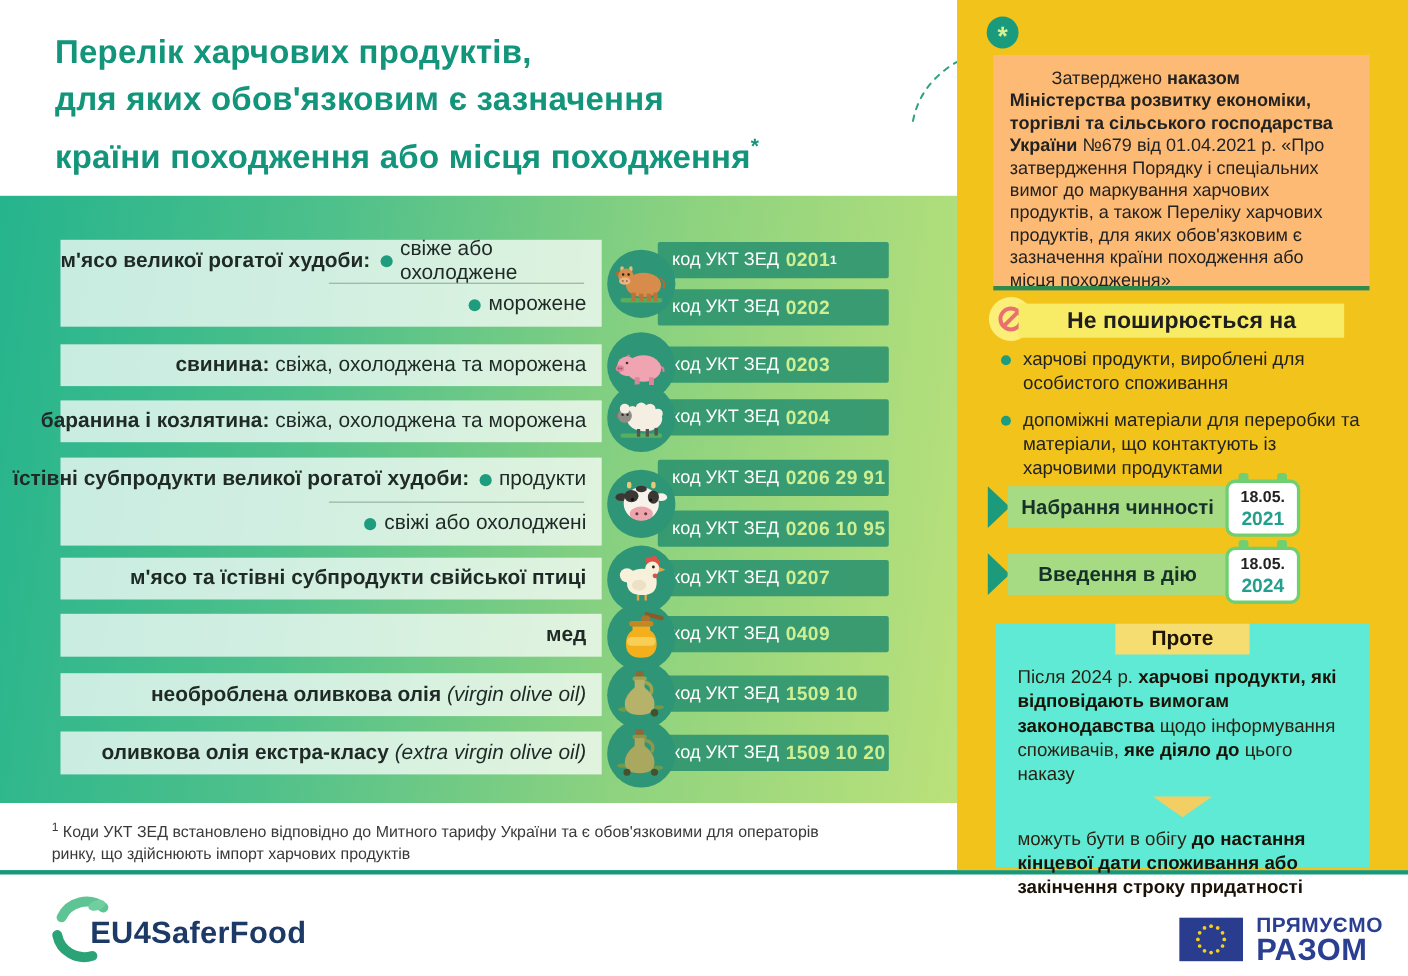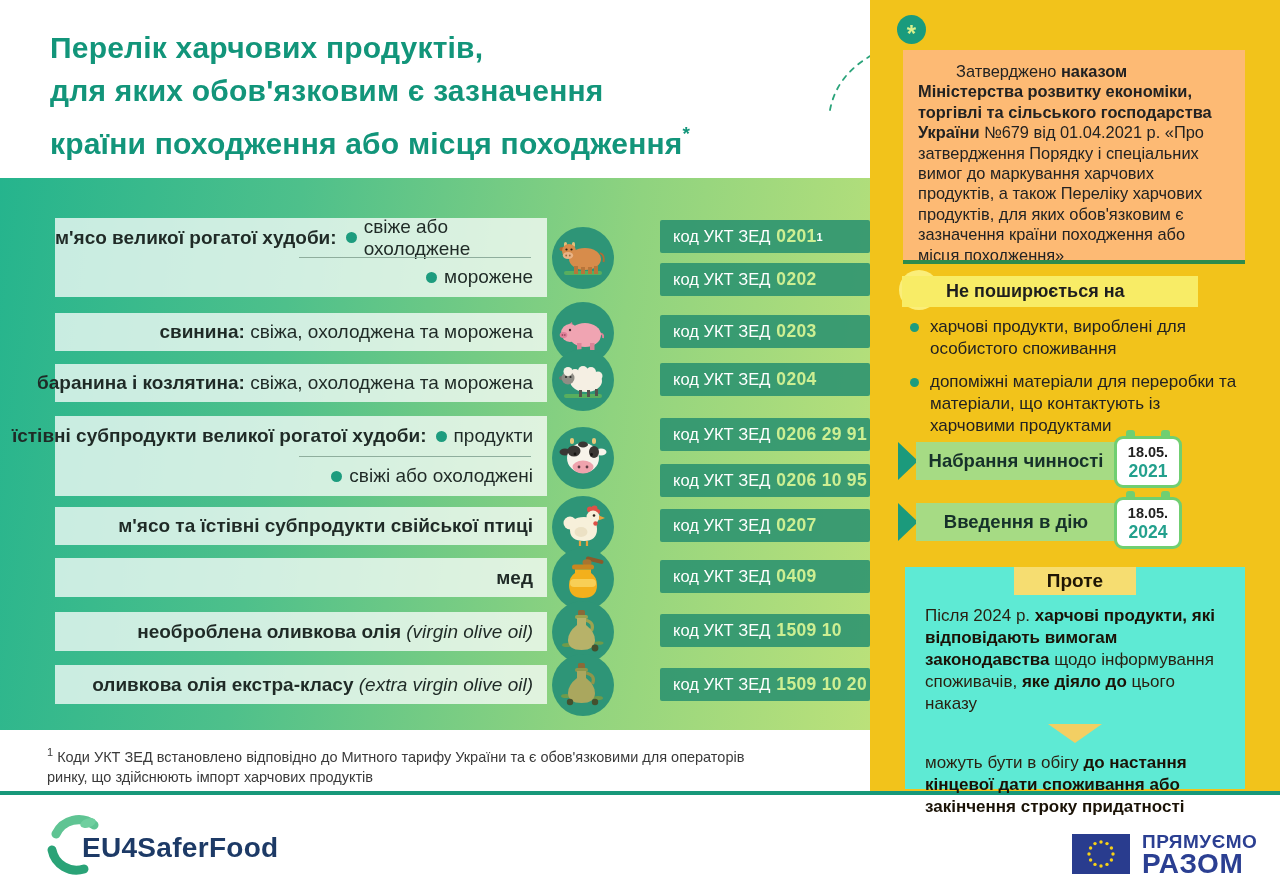--- a/index.html
+++ b/index.html
@@ -20,21 +20,21 @@
     color:#1f2a26;font-size:19px;}
   .bar .inner{display:flex;align-items:center;justify-content:flex-end;height:100%;padding-right:14px;}
   .bar .line2wrap{height:50%;}
   .cat{font-weight:700;white-space:pre;}
   .it{font-style:italic;font-weight:400;white-space:pre;}
   .rest{white-space:pre;}
   .dot{width:11px;height:11px;border-radius:50%;background:#1d9c7e;display:inline-block;
     margin:0 7px 0 9px;flex:none;}
   .sep{position:absolute;right:16px;width:232px;border-top:1.5px solid #8fae9d;}
 
-  .code{position:absolute;left:660px;width:210px;height:33px;background:rgba(42,146,112,.88);
+  .code{position:absolute;left:598px;width:210px;height:33px;background:rgba(42,146,112,.88);
     border-radius:2px;display:flex;align-items:center;padding-left:13px;box-sizing:border-box;
     color:#ffffff;font-size:16.5px;white-space:pre;}
   .code b{color:#cdef92;font-size:17.5px;margin-left:6px;letter-spacing:.3px;}
   .code sup{color:#fff;font-size:11px;vertical-align:7px;font-weight:700;}
 
   .pic{position:absolute;left:550px;}
 
   
   .footnote{left:47px;top:742px;width:740px;color:#3a3a3a;font-size:14.5px;line-height:20px;}
   .footnote sup{font-size:11px;vertical-align:6px;}
@@ -43,23 +43,23 @@
   
   .yellow-panel{left:870px;top:0;width:410px;height:791px;background:#f2c31b;}
   .info-box{position:absolute;left:33px;top:26px;width:342px;height:214px;background:#fdba74;margin-top:24px;}
   .info-box .underline{position:absolute;left:0;right:0;bottom:0;height:4px;background:#2f8b4c;}
   .info-box p{margin:0;padding:11px 15px 0 15px;font-size:16.4px;line-height:20.4px;color:#222;
     text-indent:38px;}
   .info-box p b{font-weight:700;}
   .ast-circle{position:absolute;left:27px;top:15px;width:29px;height:29px;border-radius:50%;
     background:#1a9b7d;color:#d9f18e;font-weight:700;font-size:24px;text-align:center;line-height:38px;}
 
-  .na-bar{position:absolute;left:32px;top:276px;width:296px;height:31px;background:#f8ec66;
+  .na-bar{position:absolute;left:56px;top:276px;width:296px;height:31px;background:#f8ec66;
     display:flex;align-items:center;padding-left:44px;box-sizing:border-box;
-    font-weight:700;font-size:18px;color:#1e1e1e;}
+    font-weight:700;font-size:21px;color:#1e1e1e;}
   .na-icon{position:absolute;left:29px;top:270px;width:40px;height:40px;border-radius:50%;
     background:#fbee79;display:flex;align-items:center;justify-content:center;}
   .na-list{position:absolute;left:36px;top:316px;width:334px;margin:0;padding:0;list-style:none;
     font-size:17px;line-height:22px;color:#222;}
   .na-list li{position:relative;padding-left:24px;margin-bottom:11px;}
   .na-list li::before{content:"";position:absolute;left:4px;top:7px;width:9px;height:9px;
     border-radius:50%;background:#1d9c7e;}
 
   .date-row{position:absolute;left:0;width:410px;height:38px;}
   .date-arrow{position:absolute;left:28px;top:0;width:0;height:0;

